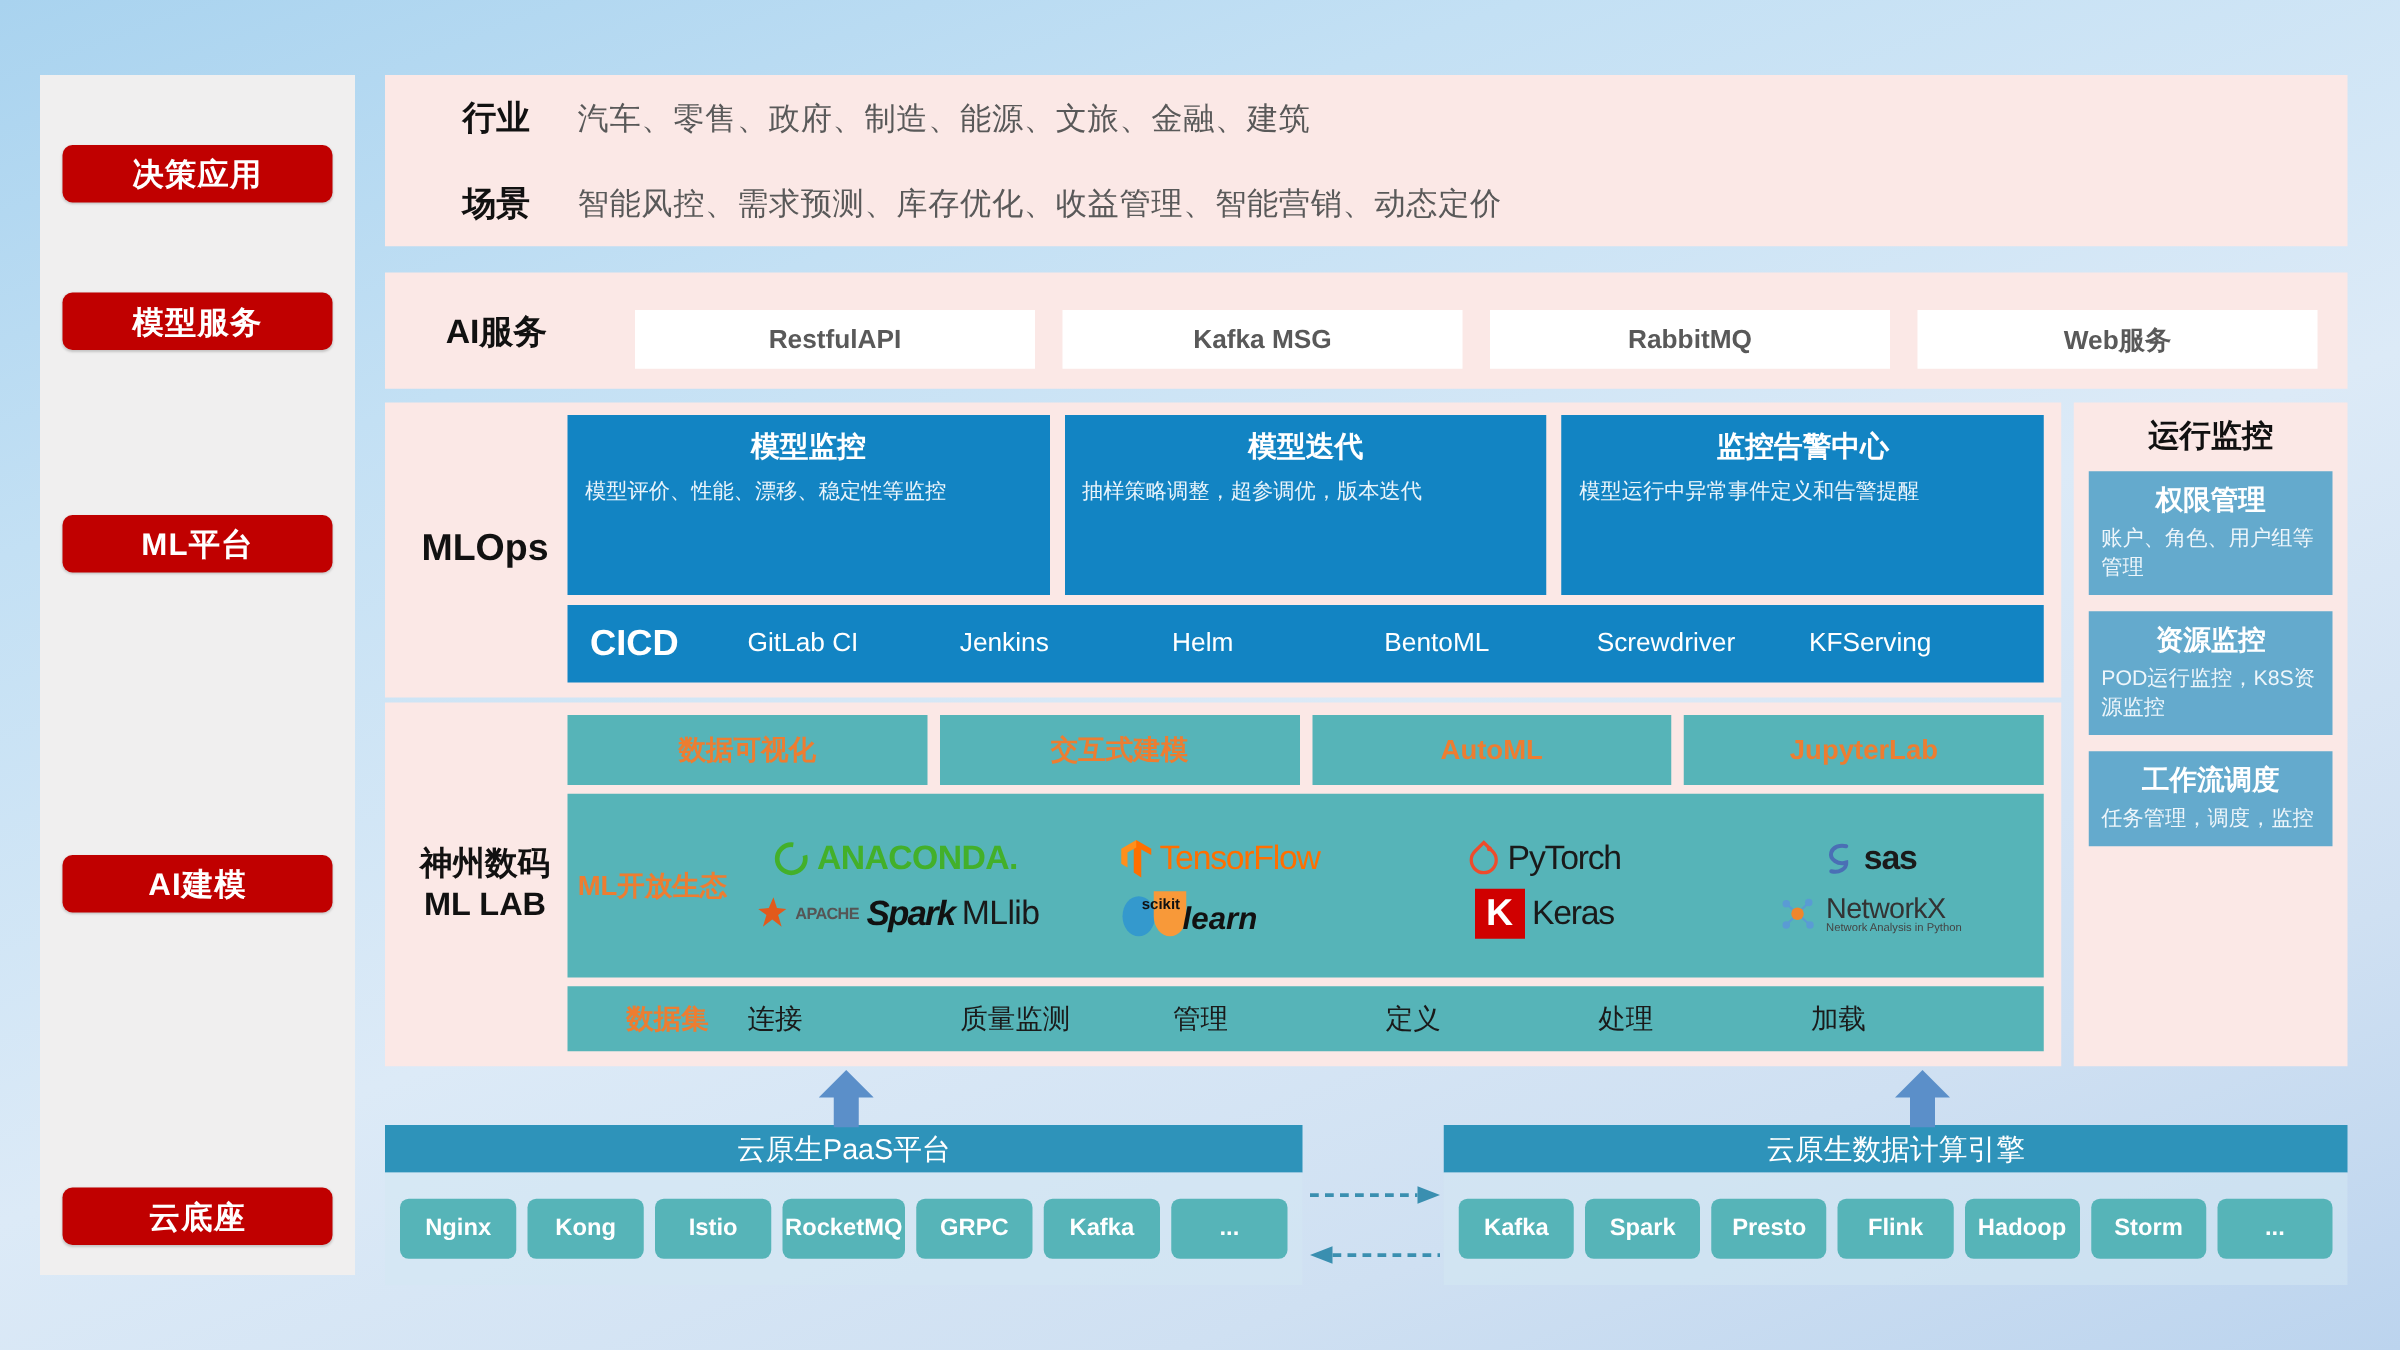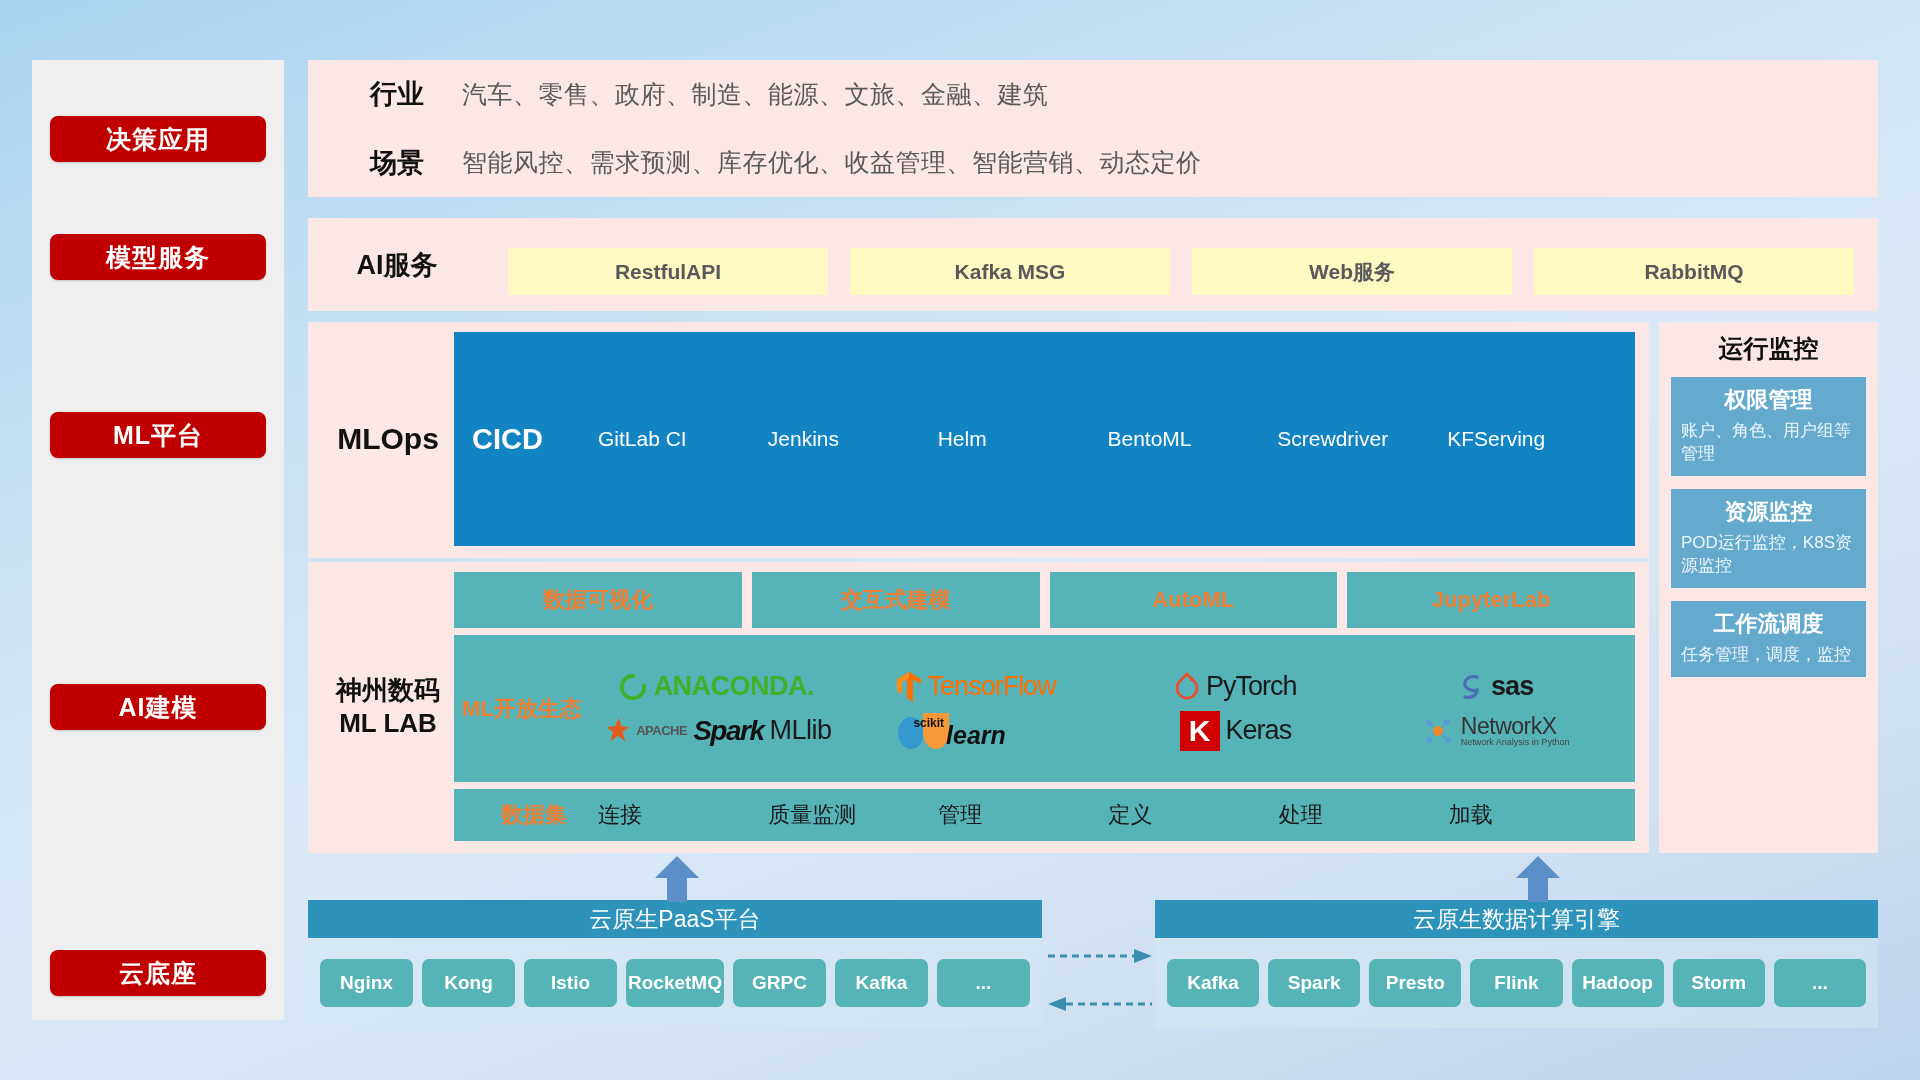--- a/index.html
+++ b/index.html
@@ -59,21 +59,21 @@
 
   
   #panel-svc .svc-inner { display: flex; align-items: center; height: 100%; padding: 14px 24px; gap: 36px; }
   #svc-label {
     width: 130px; flex: none;
     font-size: 27px; font-weight: bold; color: #111; text-align: center;
   }
   .svc-chips { flex: 1; display: flex; justify-content: space-between; gap: 22px; padding-left: 10px; }
   .svc-chip {
     flex: 1; height: 47px;
-    background: #fef9c3; color: #595959;
+    background: #ffffff; color: #595959;
     font-size: 21px; font-weight: bold;
     display: flex; align-items: center; justify-content: center; margin-top: 14px;
   }
 
   
   #panel-mlops .mlops-inner { display: flex; height: 100%; padding: 10px 14px 12px 14px; }
   #mlops-label {
     width: 132px; flex: none;
     font-size: 30px; font-weight: bold; color: #111;
     display: flex; align-items: center; justify-content: center;
@@ -210,30 +210,44 @@
     <div class="kv-val">智能风控、需求预测、库存优化、收益管理、智能营销、动态定价</div>
   </div>
 </div>
 
 <div class="panel" id="panel-svc">
   <div class="svc-inner">
     <div id="svc-label">AI服务</div>
     <div class="svc-chips">
       <div class="svc-chip">RestfulAPI</div>
       <div class="svc-chip">Kafka MSG</div>
+      <div class="svc-chip">RabbitMQ</div>
       <div class="svc-chip">Web服务</div>
-      <div class="svc-chip">RabbitMQ</div>
     </div>
   </div>
 </div>
 
 <div class="panel" id="panel-mlops">
   <div class="mlops-inner">
     <div id="mlops-label">MLOps</div>
     <div class="mlops-right">
+      <div class="mlops-cards">
+        <div class="mlops-card">
+          <div class="mc-title">模型监控</div>
+          <div class="mc-desc">模型评价、性能、漂移、稳定性等监控</div>
+        </div>
+        <div class="mlops-card">
+          <div class="mc-title">模型迭代</div>
+          <div class="mc-desc">抽样策略调整，超参调优，版本迭代</div>
+        </div>
+        <div class="mlops-card">
+          <div class="mc-title">监控告警中心</div>
+          <div class="mc-desc">模型运行中异常事件定义和告警提醒</div>
+        </div>
+      </div>
       <div class="cicd-bar">
         <div id="cicd-label">CICD</div>
         <div class="cicd-items">
           <div class="cicd-item">GitLab CI</div>
           <div class="cicd-item">Jenkins</div>
           <div class="cicd-item">Helm</div>
           <div class="cicd-item">BentoML</div>
           <div class="cicd-item">Screwdriver</div>
           <div class="cicd-item">KFServing</div>
         </div>

